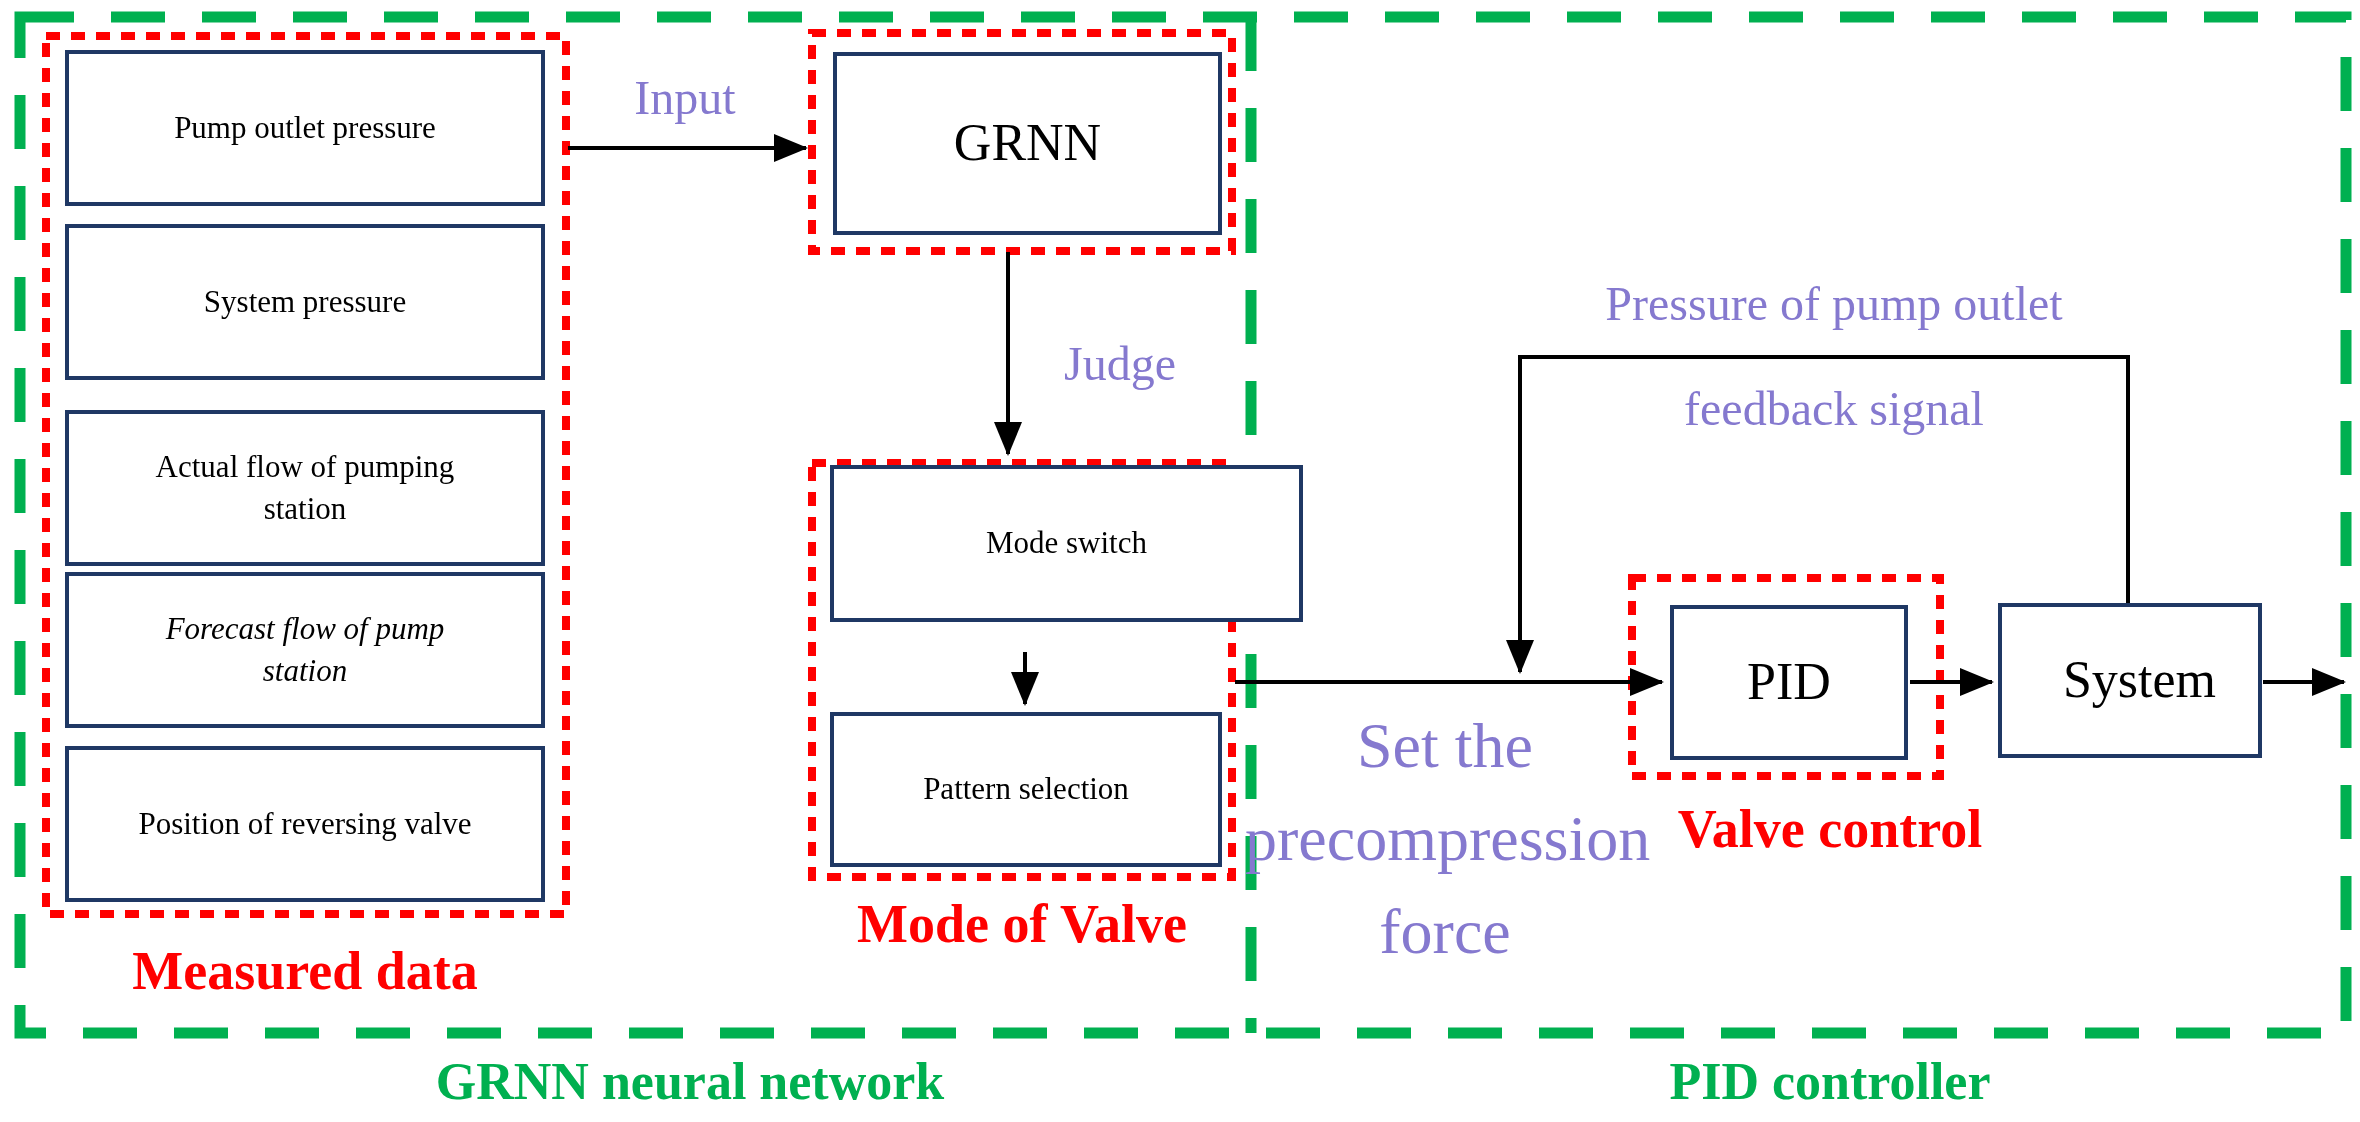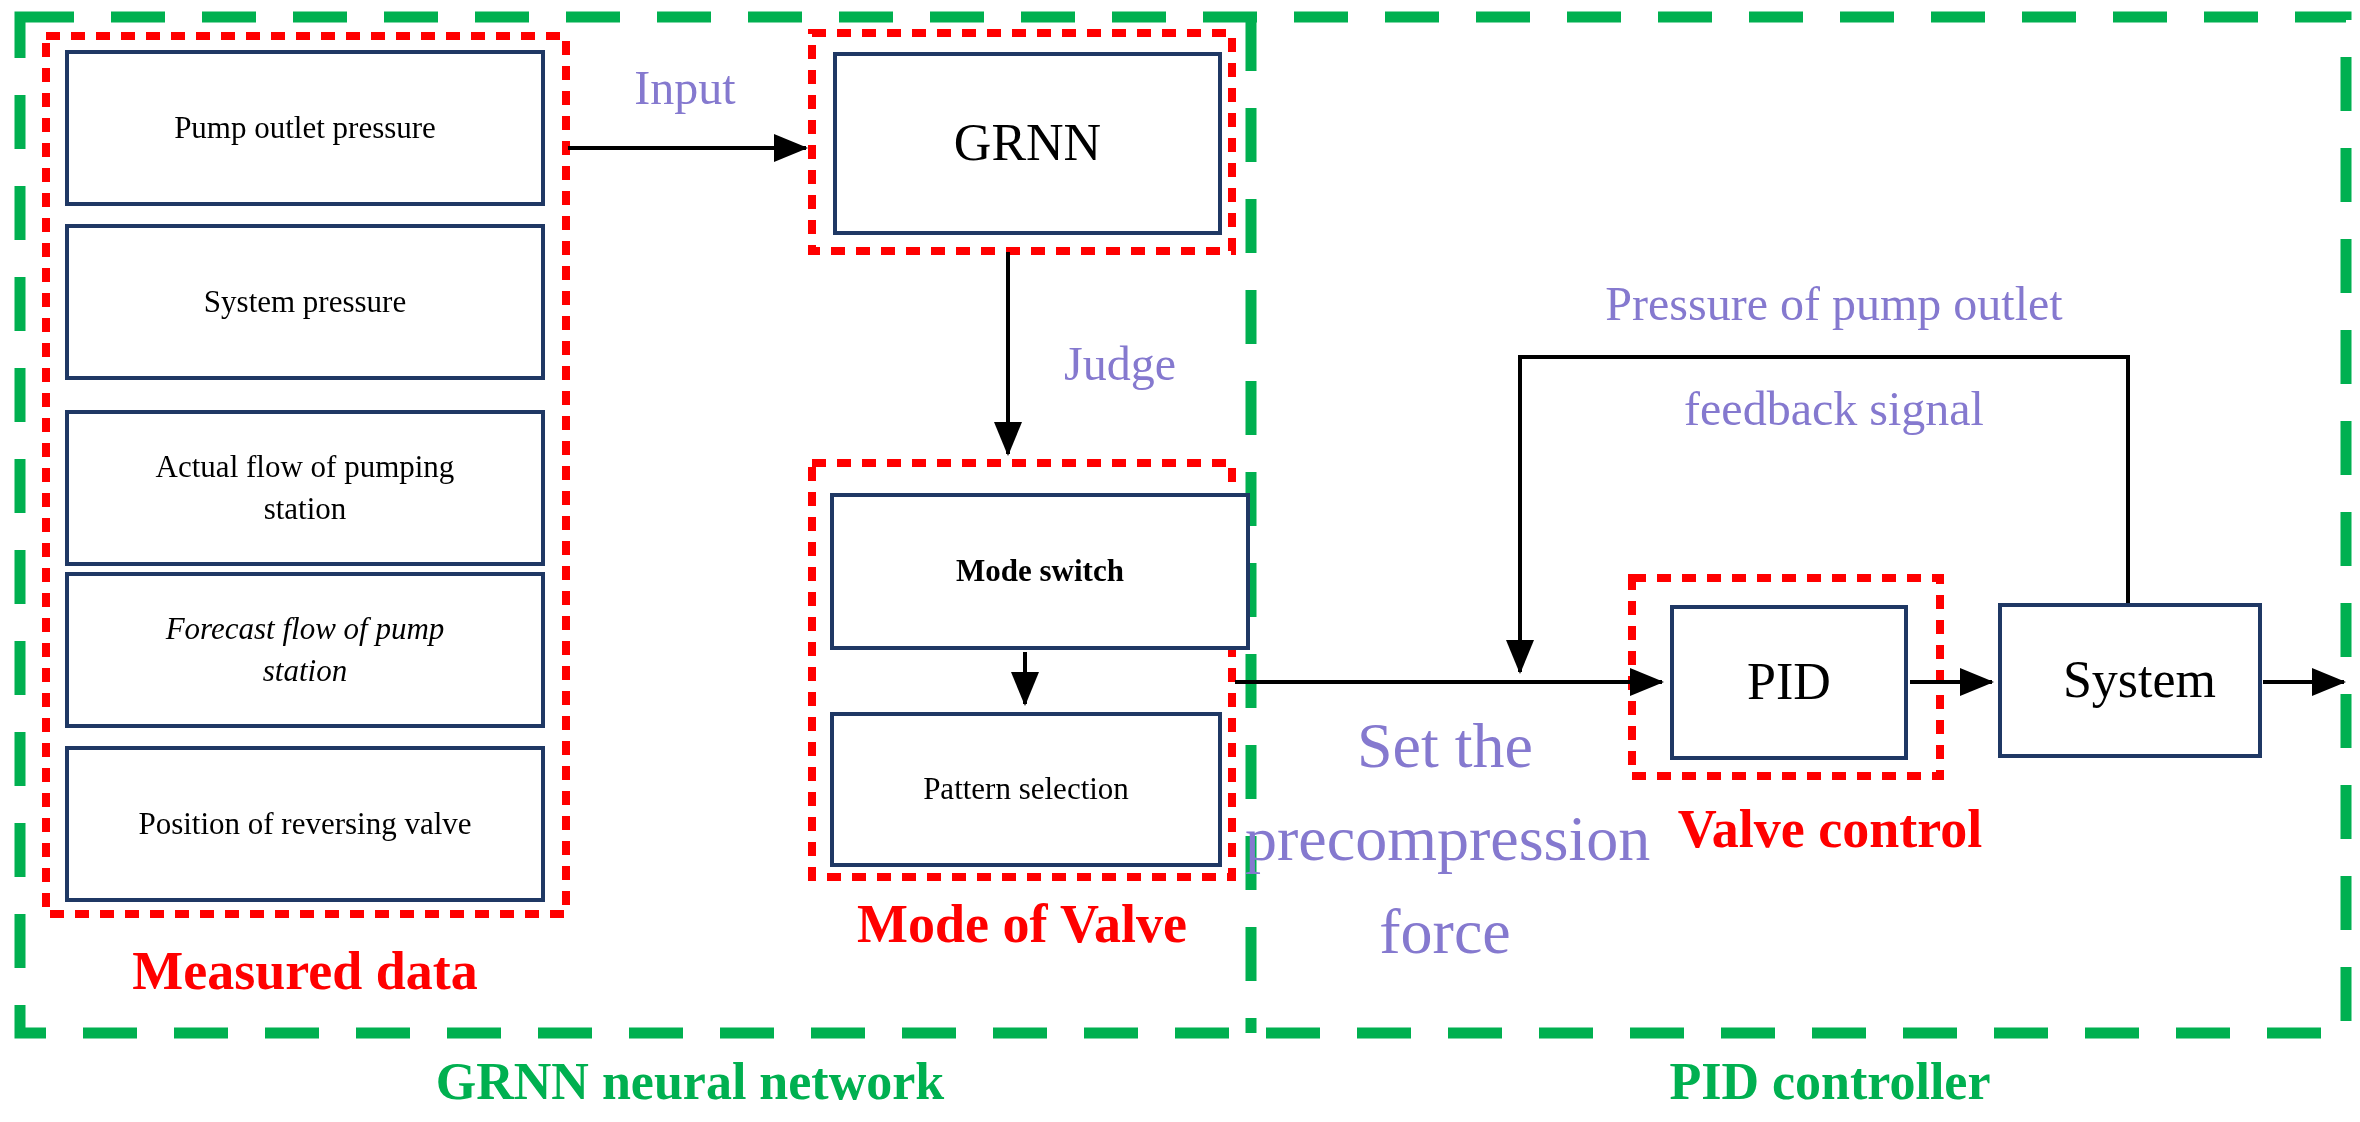--- a/index.html
+++ b/index.html
@@ -75,35 +75,35 @@
   <div class="node" style="left:65px;top:572px;width:480px;height:156px;font-style:italic;">
     <span class="wrap">Forecast flow of pump station</span>
   </div>
   <div class="node" style="left:65px;top:746px;width:480px;height:156px;">
     <span class="wrap">Position of reversing valve</span>
   </div>
 
   <div class="node big" style="left:833px;top:52px;width:389px;height:183px;align-items:center;">
     <span>GRNN</span>
   </div>
-  <div class="node" style="left:830px;top:493px;width:420px;height:157px;font-weight:bold;">
+  <div class="node" style="left:830px;top:465px;width:473px;height:157px;">
     <span>Mode switch</span>
   </div>
   <div class="node" style="left:830px;top:712px;width:392px;height:155px;">
     <span class="wrap-narrow">Pattern selection</span>
   </div>
 
   <div class="node big" style="left:1670px;top:605px;width:238px;height:155px;">
     <span>PID</span>
   </div>
   <div class="node big" style="left:1998px;top:603px;width:264px;height:155px;padding-left:19px;">
     <span>System</span>
   </div>
 
-  <div class="lbl purple" style="left:580px;top:60px;width:210px;">Input</div>
+  <div class="lbl purple" style="left:580px;top:70px;width:210px;">Input</div>
   <div class="lbl purple" style="left:1020px;top:336px;width:200px;">Judge</div>
   <div class="purple-multi" style="left:1245px;top:700px;width:400px;">
     <span>Set the</span>
     <span>precompression</span>
     <span>force</span>
   </div>
   <div class="lbl purple" style="left:1534px;top:276px;width:600px;">Pressure of pump outlet</div>
   <div class="lbl purple" style="left:1534px;top:381px;width:600px;">feedback signal</div>
 
   <div class="lbl red-cap" style="left:45px;top:940px;width:520px;">Measured data</div>

